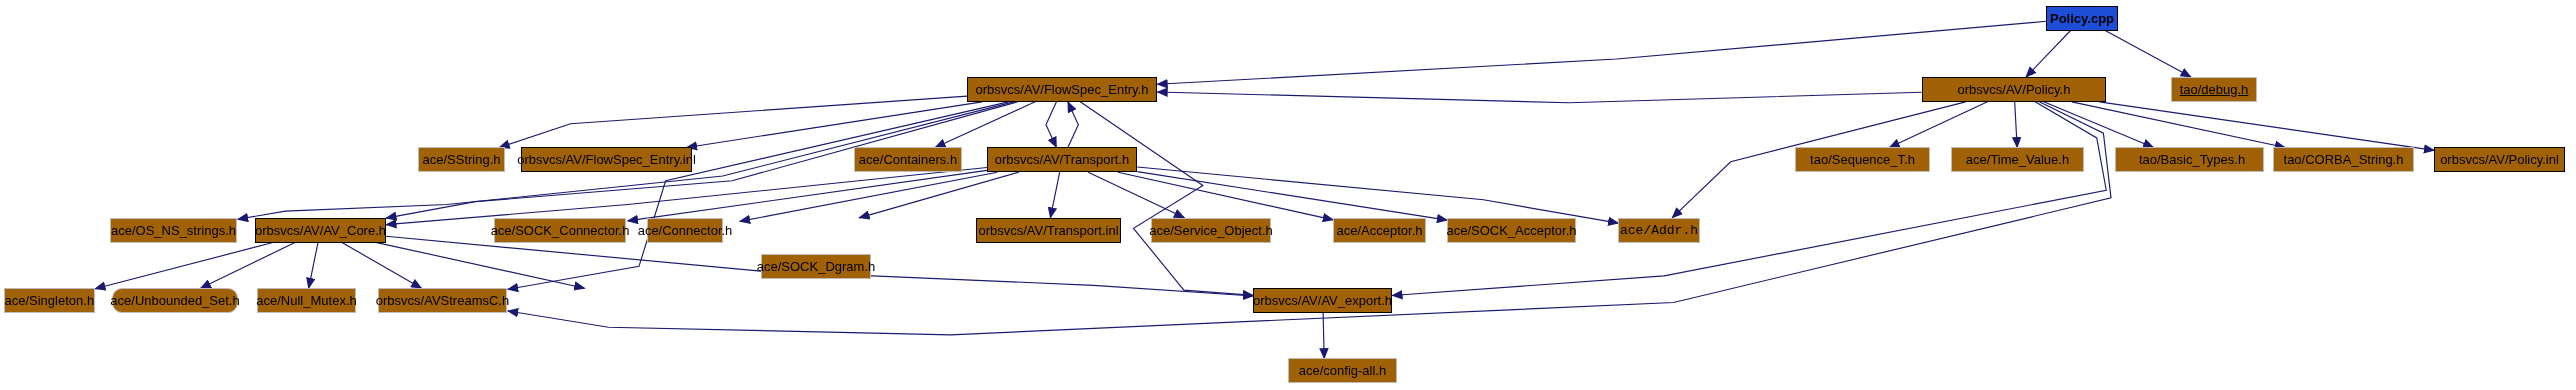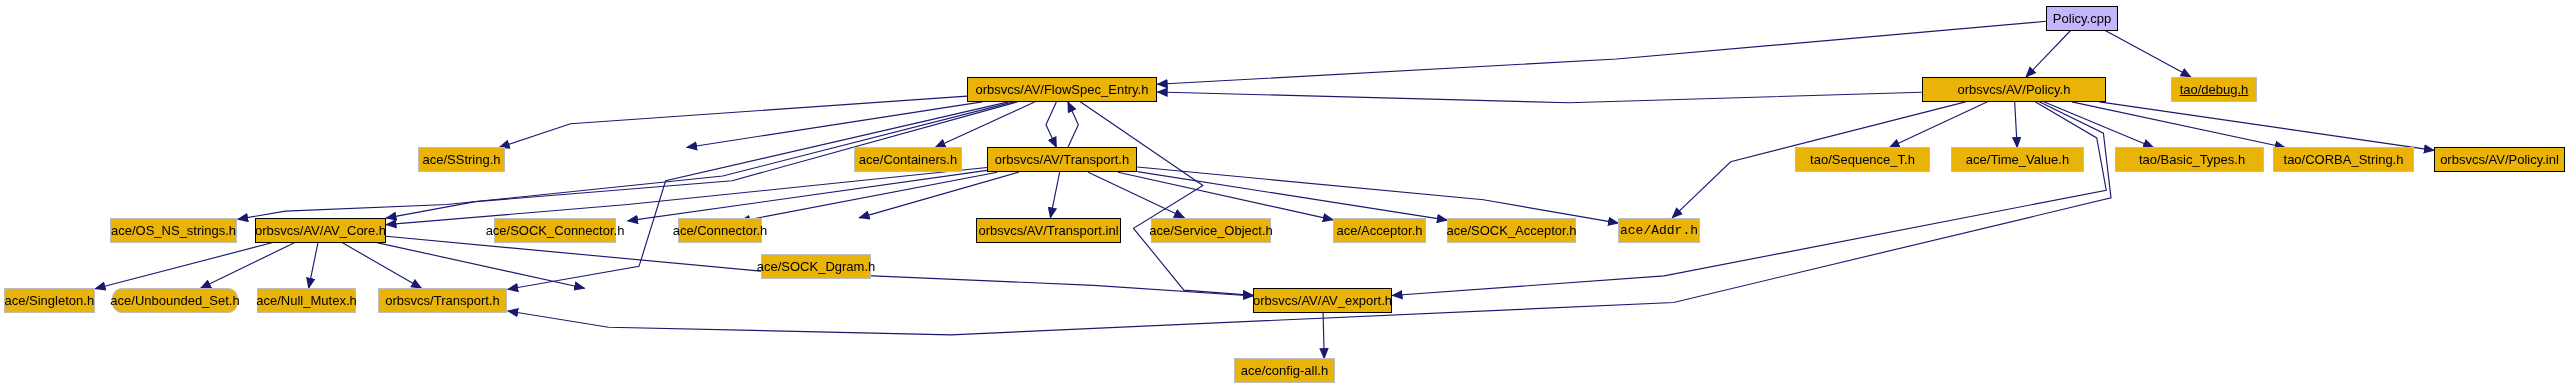--- a/index.html
+++ b/index.html
@@ -17,30 +17,30 @@
     width: 2576px; height: 391px;
     pointer-events: none;
   }
   .node {
     position: absolute;
     box-sizing: border-box;
     height: 25px;
     display: flex;
     align-items: center;
     justify-content: center;
-    background: #eab308;
+    background: #a16207;
     color: #000000;
     font-size: 13px;
     white-space: nowrap;
     padding: 0 2.9px;
     z-index: 2;
   }
   .node.plain  { border: 1px solid #bdbdbd; }
   .node.linked { border: 1px solid #000000; cursor: pointer; }
-  .node.main   { border: 1px solid #000000; background: #c4b5fd; }
+  .node.main   { border: 1px solid #000000; background: #1d4ed8; font-weight: bold; }
 </style>
 </head>
 <body>
 
 <div class="graph-canvas">
   <svg class="edge-layer" width="2576" height="391" viewBox="0 0 2709 411" xmlns="http://www.w3.org/2000/svg">
       <defs>
         <marker id="arrow" markerWidth="12" markerHeight="10" refX="11" refY="5" orient="auto" markerUnits="userSpaceOnUse">
           <path d="M0,0 L12,5 L0,10 z" fill="#191970"></path>
         </marker>
@@ -82,37 +82,38 @@
       <path d="M396.2,255.0 L614.8,303.0" fill="none" stroke="#191970" stroke-width="1.2" marker-end="url(#arrow)"></path>
       <path d="M406.0,248.4 L800.0,285.0 L1150.0,300.0 L1318.0,311.2" fill="none" stroke="#191970" stroke-width="1.2" marker-end="url(#arrow)"></path>
       <path d="M1391.4,329.0 L1392.6,377.0" fill="none" stroke="#191970" stroke-width="1.2" marker-end="url(#arrow)"></path>
     </svg>
 
 <div class="node main" style="left: 2046px; top: 5.7px; width: 72px;">Policy.cpp</div>
     <div class="node linked" style="left: 967px; top: 77px; width: 190px;">orbsvcs/AV/FlowSpec_Entry.h</div>
     <div class="node linked" style="left: 1922px; top: 77px; width: 184px;">orbsvcs/AV/Policy.h</div>
     <div class="node plain" style="left: 2171px; top: 77px; width: 86px; text-decoration: underline;">tao/debug.h</div>
     <div class="node plain" style="left: 418px; top: 147px; width: 87px; text-align: right;">ace/SString.h</div>
+    <div class="node linked" style="left: 521px; top: 147px; width: 171px;">orbsvcs/AV/FlowSpec_Entry.inl</div>
     <div class="node plain" style="left: 854px; top: 147px; width: 108px;">ace/Containers.h</div>
     <div class="node linked" style="left: 987px; top: 147px; width: 150px;">orbsvcs/AV/Transport.h</div>
     <div class="node plain" style="left: 1795px; top: 147px; width: 135px;">tao/Sequence_T.h</div>
     <div class="node plain" style="left: 1951px; top: 147px; width: 133px;">ace/Time_Value.h</div>
     <div class="node plain" style="left: 2115px; top: 147px; width: 149px; padding-left: 8px;">tao/Basic_Types.h</div>
     <div class="node plain" style="left: 2273px; top: 147px; width: 141px;">tao/CORBA_String.h</div>
     <div class="node linked" style="left: 2434px; top: 147px; width: 131px;">orbsvcs/AV/Policy.inl</div>
     <div class="node plain" style="left: 110px; top: 218px; width: 127px;">ace/OS_NS_strings.h</div>
     <div class="node linked" style="left: 255px; top: 218px; width: 131px;">orbsvcs/AV/AV_Core.h</div>
-    <div class="node plain" style="left: 494px; top: 218px; width: 122px;">ace/SOCK_Connector.h</div>
-    <div class="node plain" style="left: 647px; top: 218px; width: 84px; margin-left: 31px;">ace/Connector.h</div>
+    <div class="node plain" style="left: 494px; top: 218px; width: 132px;">ace/SOCK_Connector.h</div>
+    <div class="node plain" style="left: 647px; top: 218px; width: 76px;">ace/Connector.h</div>
     <div class="node plain" style="left: 761px; top: 218px; width: 110px; margin-top: 36px;">ace/SOCK_Dgram.h</div>
     <div class="node linked" style="left: 976px; top: 218px; width: 145px;">orbsvcs/AV/Transport.inl</div>
     <div class="node plain" style="left: 1151px; top: 218px; width: 120px;">ace/Service_Object.h</div>
     <div class="node plain" style="left: 1333px; top: 218px; width: 93px;">ace/Acceptor.h</div>
     <div class="node plain" style="left: 1447px; top: 218px; width: 129px;">ace/SOCK_Acceptor.h</div>
     <div class="node plain" style="left: 1618px; top: 218px; width: 82px; font-family: Liberation Mono, monospace;">ace/Addr.h</div>
     <div class="node plain" style="left: 3.8px; top: 288px; width: 91px;">ace/Singleton.h</div>
     <div class="node plain" style="left: 112px; top: 288px; width: 126px; border-radius: 10px;">ace/Unbounded_Set.h</div>
     <div class="node plain" style="left: 257px; top: 288px; width: 99px;">ace/Null_Mutex.h</div>
-    <div class="node plain" style="left: 378px; top: 288px; width: 129px;">orbsvcs/Transport.h</div>
+    <div class="node plain" style="left: 378px; top: 288px; width: 129px;">orbsvcs/AVStreamsC.h</div>
     <div class="node linked" style="left: 1253px; top: 288px; width: 139px;">orbsvcs/AV/AV_export.h</div>
-    <div class="node plain" style="left: 1234px; top: 358px; width: 101px;">ace/config-all.h</div>
+    <div class="node plain" style="left: 1288px; top: 358px; width: 109px;">ace/config-all.h</div>
   </div>
 
 
 </body></html>

